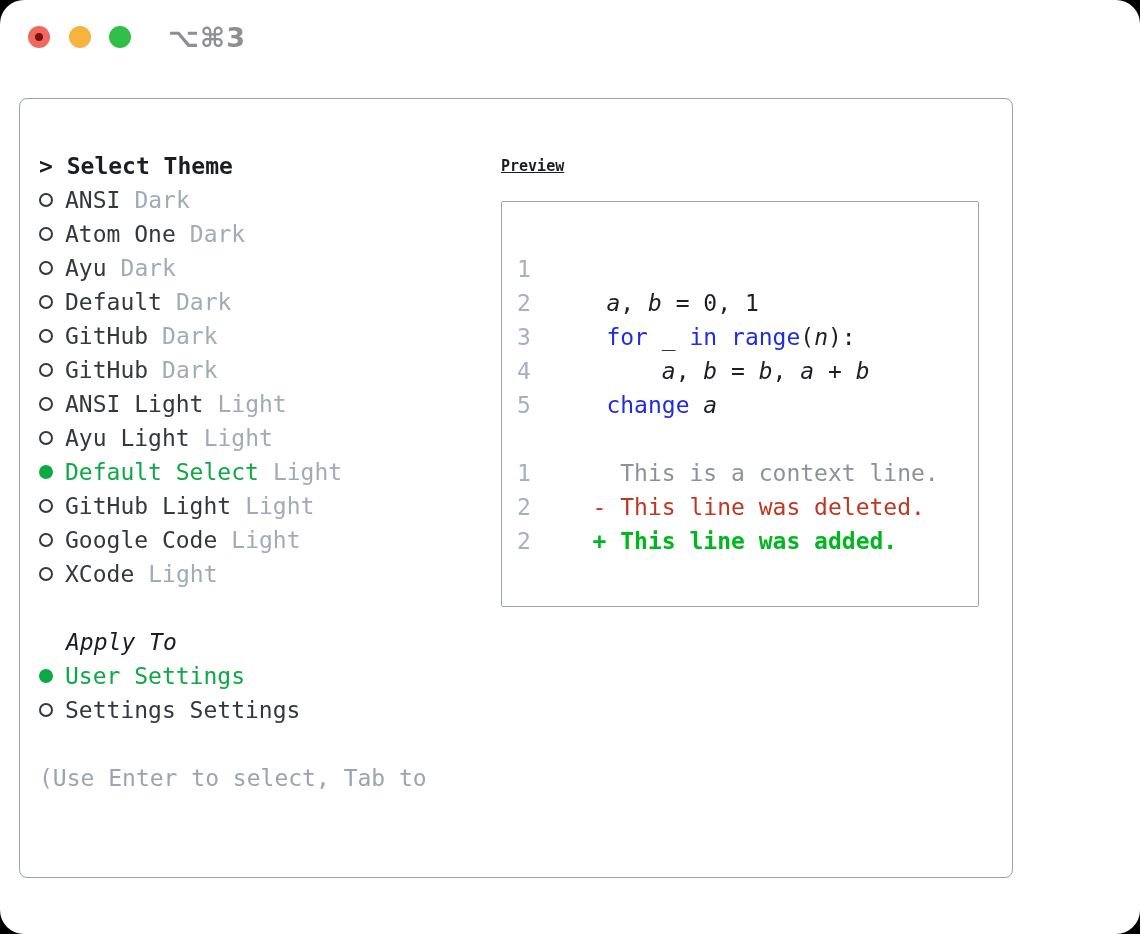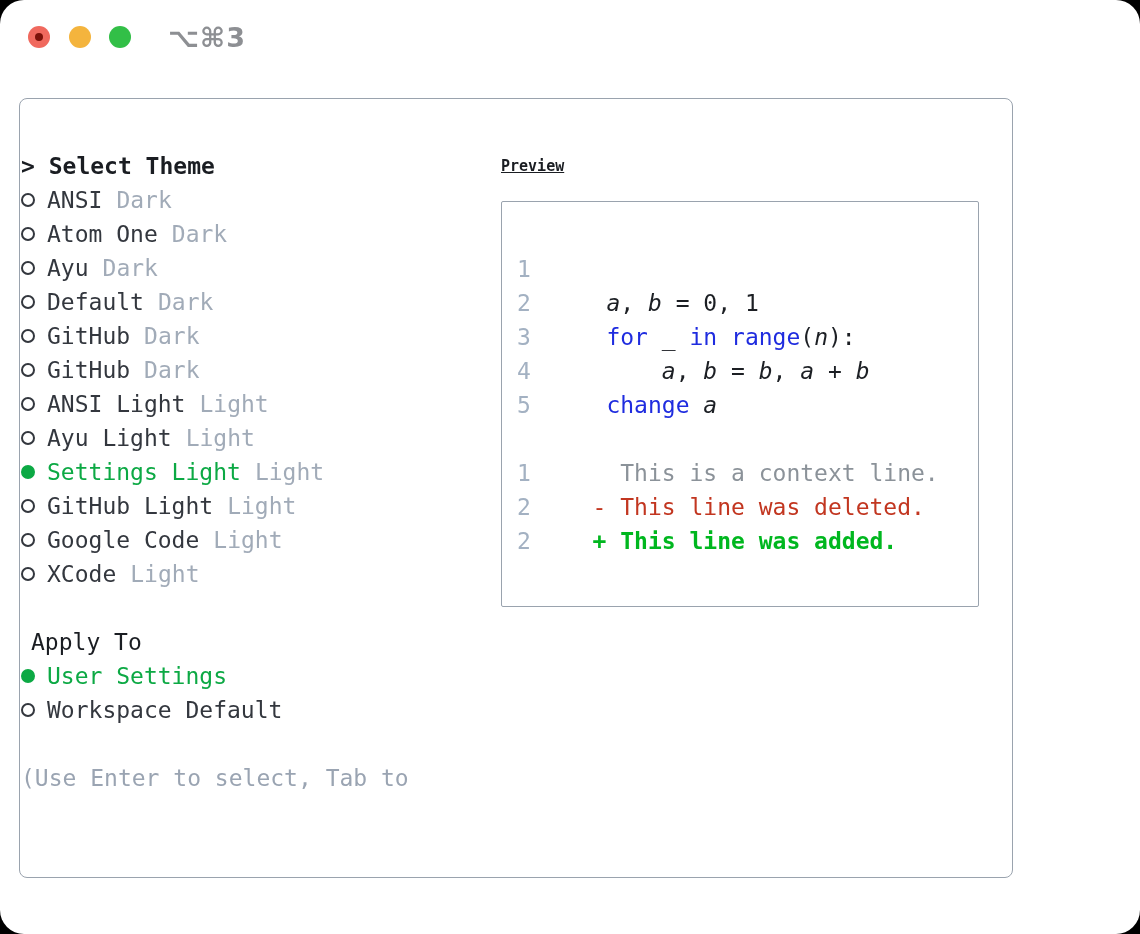--- a/index.html
+++ b/index.html
@@ -29,33 +29,33 @@
     font-family:"DejaVu Sans", sans-serif;
     font-size:27px;font-weight:600;color:var(--titlebar);
     letter-spacing:1px;
   }
   
   .panel{
     position:absolute;left:19px;top:98px;width:994px;height:780px;
     box-sizing:border-box;border:1.5px solid var(--border);border-radius:8px;
     background:#fff;
   }
-  .left-col{position:absolute;left:1px;top:50px;}
+  .left-col{position:absolute;left:19px;top:50px;}
   .right-col{position:absolute;left:481px;top:50px;}
   .row{height:34px;line-height:34px;font-size:23px;display:flex;align-items:center;white-space:pre;}
   .hdr{font-weight:700;color:var(--text);}
   .radio{
     width:14px;height:14px;border-radius:50%;box-sizing:border-box;
     border:2px solid var(--name);margin-left:0px;margin-right:12px;flex:0 0 auto;
   }
   .row.sel .radio{background:var(--green);border-color:var(--green);}
   .tname{color:var(--name);}
   .row.sel .tname{color:var(--green);}
   .tvariant{color:var(--muted);margin-left:14px;}
-  .apply-hdr{margin-left:10px;color:var(--text);}
+  .apply-hdr{margin-left:27px;color:var(--text);font-style:italic;}
   .gap{height:34px;}
   .hint{font-size:23px;line-height:34px;color:var(--hint);white-space:pre;}
   
   .preview-hdr{height:34px;line-height:34px;font-size:15px;font-weight:700;color:var(--text);text-decoration:underline;}
   .preview-box{
     margin-top:18px;width:478px;height:406px;box-sizing:border-box;
     border:1.5px solid var(--border);border-radius:2px;
     padding:50px 0 0 15px;background:#fff;
   }
   .cl{height:34px;line-height:34px;font-size:23px;display:flex;white-space:pre;}
@@ -87,32 +87,32 @@
       <div class="row hdr">&gt; Select Theme</div>
       <div id="theme-list">
           <div class="row"><span class="radio"></span><span class="tname">ANSI</span><span class="tvariant">Dark</span></div>
           <div class="row"><span class="radio"></span><span class="tname">Atom One</span><span class="tvariant">Dark</span></div>
           <div class="row"><span class="radio"></span><span class="tname">Ayu</span><span class="tvariant">Dark</span></div>
           <div class="row"><span class="radio"></span><span class="tname">Default</span><span class="tvariant">Dark</span></div>
           <div class="row"><span class="radio"></span><span class="tname">GitHub</span><span class="tvariant">Dark</span></div>
           <div class="row"><span class="radio"></span><span class="tname">GitHub</span><span class="tvariant">Dark</span></div>
           <div class="row"><span class="radio"></span><span class="tname">ANSI Light</span><span class="tvariant">Light</span></div>
           <div class="row"><span class="radio"></span><span class="tname">Ayu Light</span><span class="tvariant">Light</span></div>
-          <div class="row sel"><span class="radio"></span><span class="tname">Settings Light</span><span class="tvariant">Light</span></div>
+          <div class="row sel"><span class="radio"></span><span class="tname">Default Select</span><span class="tvariant">Light</span></div>
           <div class="row"><span class="radio"></span><span class="tname">GitHub Light</span><span class="tvariant">Light</span></div>
           <div class="row"><span class="radio"></span><span class="tname">Google Code</span><span class="tvariant">Light</span></div>
           <div class="row"><span class="radio"></span><span class="tname">XCode</span><span class="tvariant">Light</span></div>
         </div>
 
       <div class="gap"></div>
 
       <div class="row apply-hdr">Apply To</div>
       <div id="apply-list">
           <div class="row sel"><span class="radio"></span><span class="tname">User Settings</span></div>
-          <div class="row"><span class="radio"></span><span class="tname">Workspace Default</span></div>
+          <div class="row"><span class="radio"></span><span class="tname">Settings Settings</span></div>
         </div>
 
       <div class="gap"></div>
 
       <div class="hint">(Use Enter to select, Tab to</div>
     </div>
 
     <div class="right-col">
       <div class="preview-hdr">Preview</div>
       <div class="preview-box">

